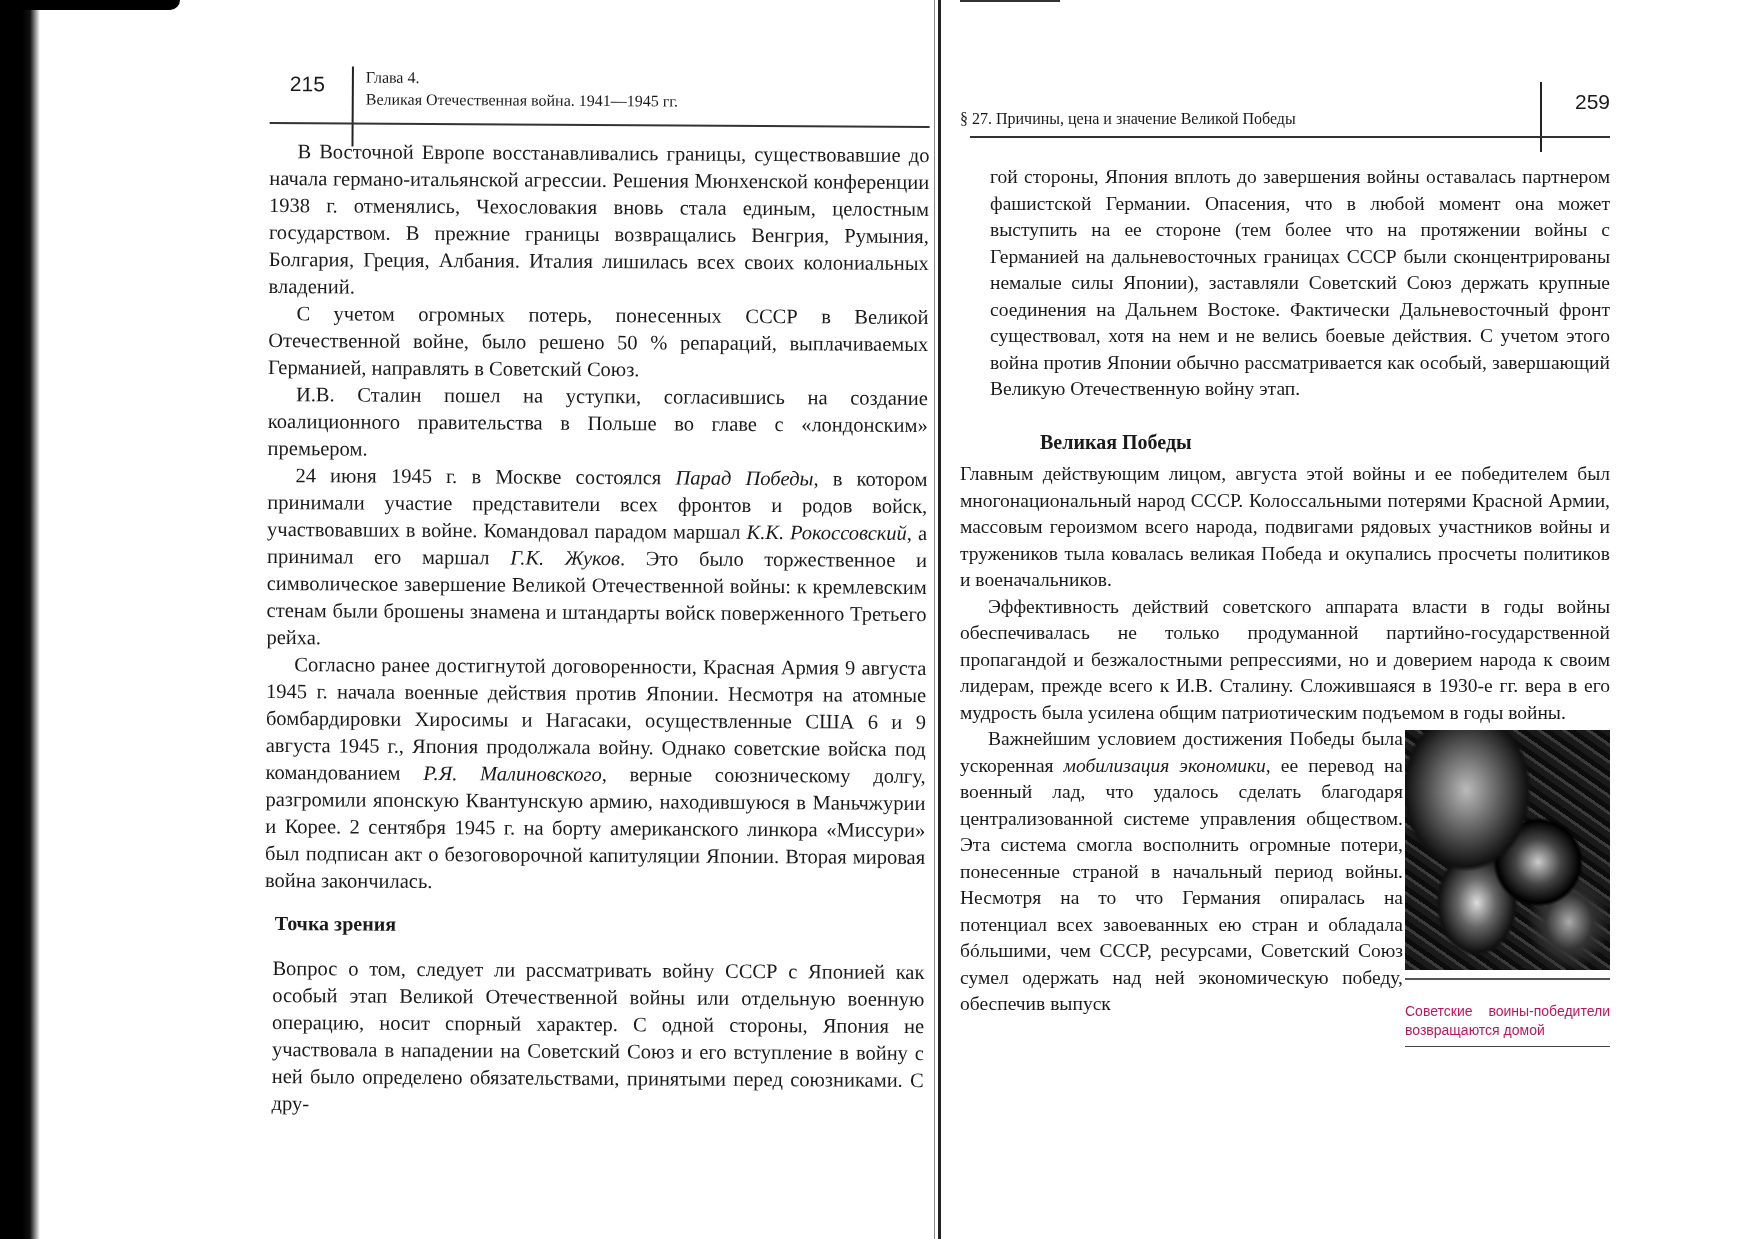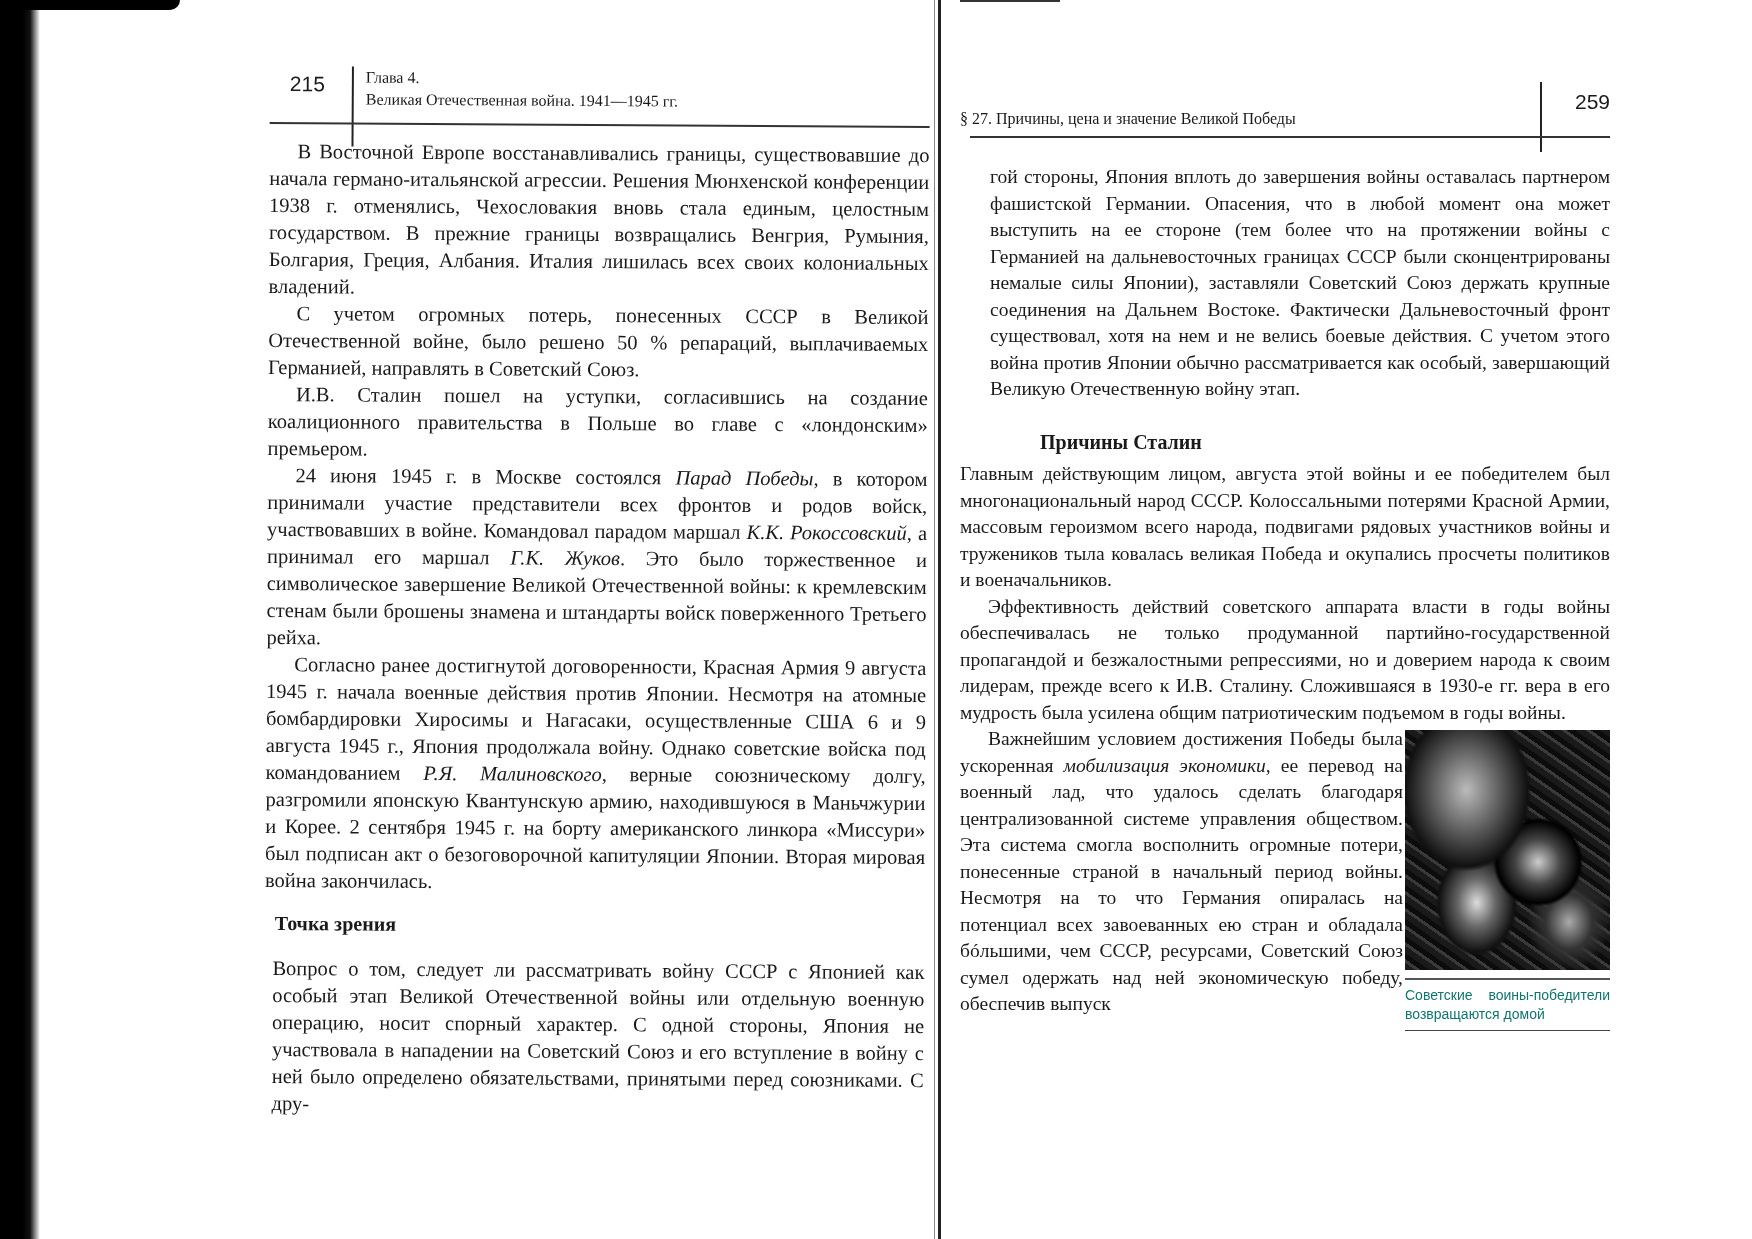--- a/index.html
+++ b/index.html
@@ -49,21 +49,21 @@
     .figure { width: 205px; flex: none; margin-top: 4px; }
     .photo { width: 205px; height: 240px; background:
       radial-gradient(ellipse at 30% 25%, #bbb 0, #555 18%, #111 30%, transparent 32%),
       radial-gradient(ellipse at 65% 55%, #ccc 0, #444 12%, #000 22%, transparent 24%),
       radial-gradient(ellipse at 35% 72%, #ddd 0, #666 10%, #111 20%, transparent 22%),
       radial-gradient(ellipse at 80% 80%, #aaa 0, #333 10%, transparent 18%),
       repeating-linear-gradient(35deg, #1a1a1a 0 6px, #3a3a3a 6px 9px, #0c0c0c 9px 14px),
       #111; }
     .cap-rule { height: 2px; background: #555; margin-top: 8px; }
     .caption { font-family: "Liberation Sans", "DejaVu Sans", sans-serif; font-size: 14px; line-height: 19px;
-      margin-top: 6px; color: #0f766e; }
+      margin-top: 22px; color: #be185d; }
     .cap-rule-bottom { height: 1px; background: #444; margin-top: 6px; }
   </style>
 </head>
 <body>
 
 <div class="edge-shadow"></div>
 <div class="edge-top"></div>
 <div class="gutter2"></div>
 <div class="gutter"></div>
 <div class="top-rule-right"></div>
@@ -95,21 +95,21 @@
   <div class="header">
     <div class="hdr-text">§ 27. Причины, цена и значение Великой Победы</div>
     <div class="hdr-vline"></div>
     <span class="pnum">259</span>
     <div class="hdr-rule"></div>
   </div>
 
   <div class="body-text">
     <p class="noindent" style="padding-left:30px">гой стороны, Япония вплоть до завершения войны оставалась партнером фашистской Германии. Опасения, что в любой момент она может выступить на ее стороне (тем более что на протяжении войны с Германией на дальневосточных границах СССР были сконцентрированы немалые силы Японии), заставляли Советский Союз держать крупные соединения на Дальнем Востоке. Фактически Дальневосточный фронт существовал, хотя на нем и не велись боевые действия. С учетом этого война против Японии обычно рассматривается как особый, завершающий Великую Отечественную войну этап.</p>
 
-    <h3 class="section">Причины Сталин</h3>
+    <h3 class="section">Великая Победы</h3>
     <p class="noindent">Главным действующим лицом, августа этой войны и ее победителем был многонациональный народ СССР. Колоссальными потерями Красной Армии, массовым героизмом всего народа, подвигами рядовых участников войны и тружеников тыла ковалась великая Победа и окупались просчеты политиков и военачальников.</p>
     <p>Эффективность действий советского аппарата власти в годы войны обеспечивалась не только продуманной партийно-государственной пропагандой и безжалостными репрессиями, но и доверием народа к своим лидерам, прежде всего к И.В. Сталину. Сложившаяся в 1930-е гг. вера в его мудрость была усилена общим патриотическим подъемом в годы войны.</p>
 
     <div class="figure-wrap">
       <p class="flow"><span>Важнейшим условием достижения Победы была ускоренная </span><i>мобилизация экономики</i><span>, ее перевод на военный лад, что удалось сделать благодаря централизованной системе управления обществом. Эта система смогла восполнить огромные потери, понесенные страной в начальный период войны. Несмотря на то что Германия опиралась на потенциал всех завоеванных ею стран и обладала бóльшими, чем СССР, ресурсами, Советский Союз сумел одержать над ней экономическую победу, обеспечив выпуск</span></p>
       <div class="figure">
         <div class="photo"></div>
         <div class="cap-rule"></div>
         <div class="caption">Советские воины-победители возвращаются домой</div>
         <div class="cap-rule-bottom"></div>

